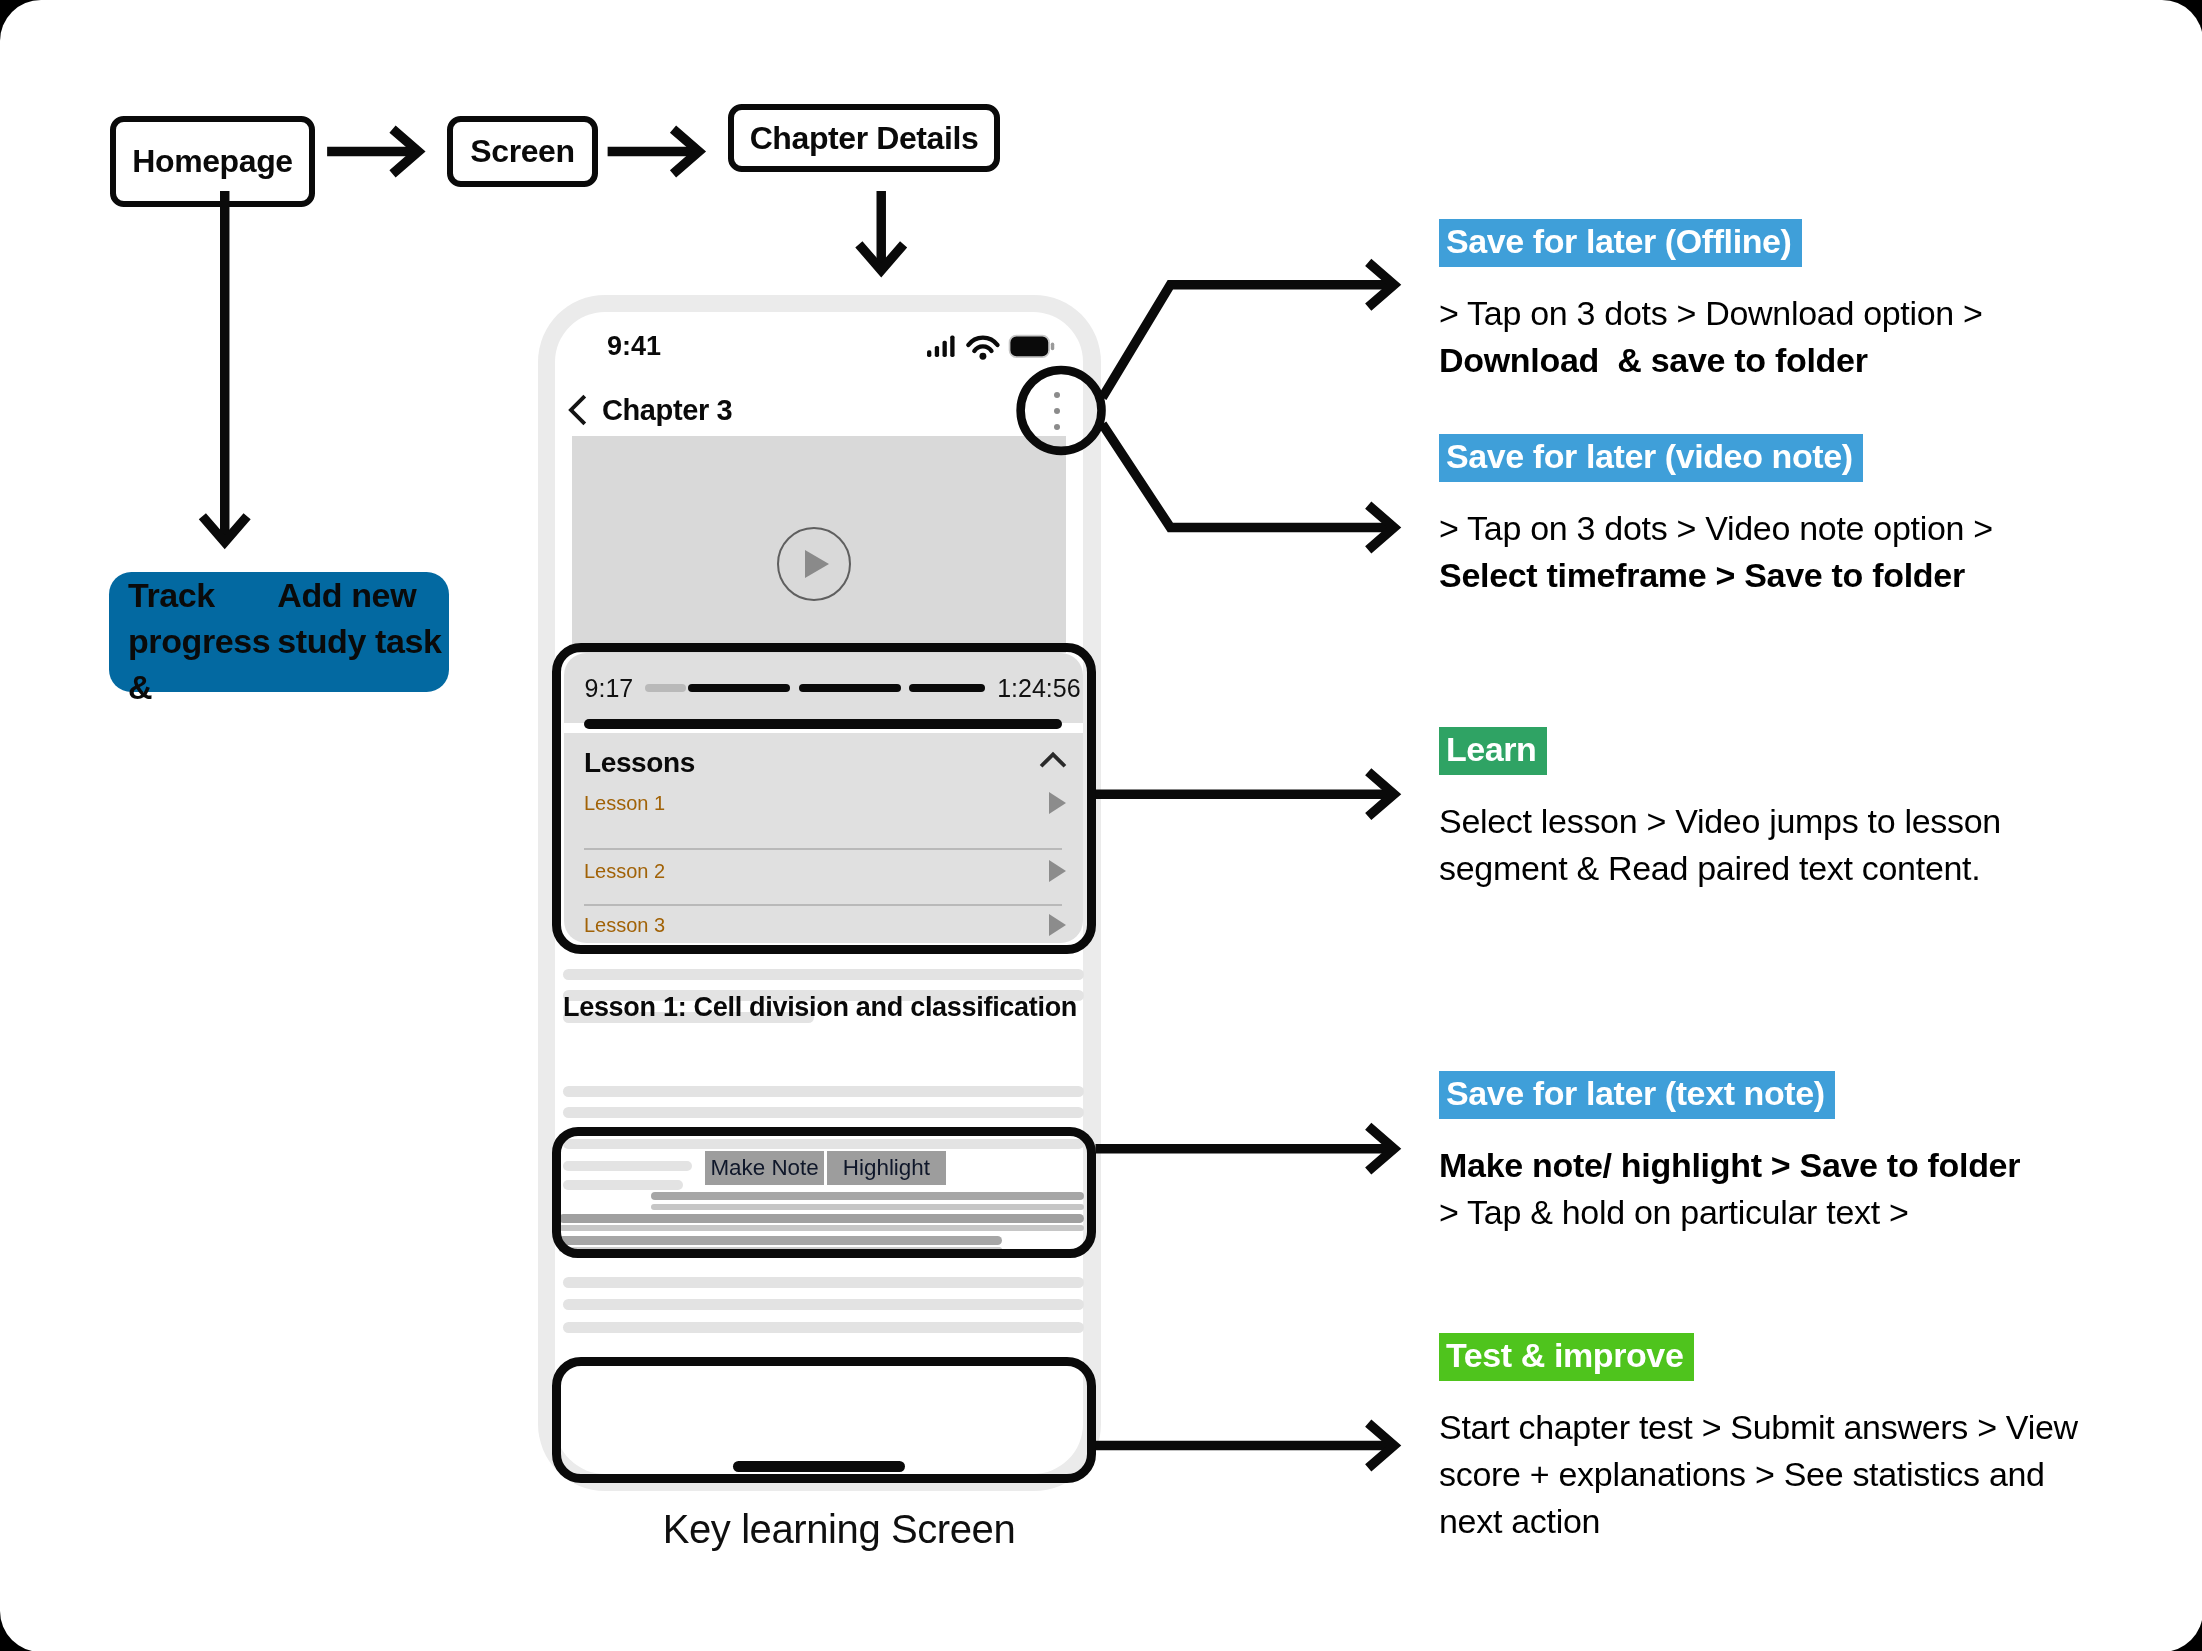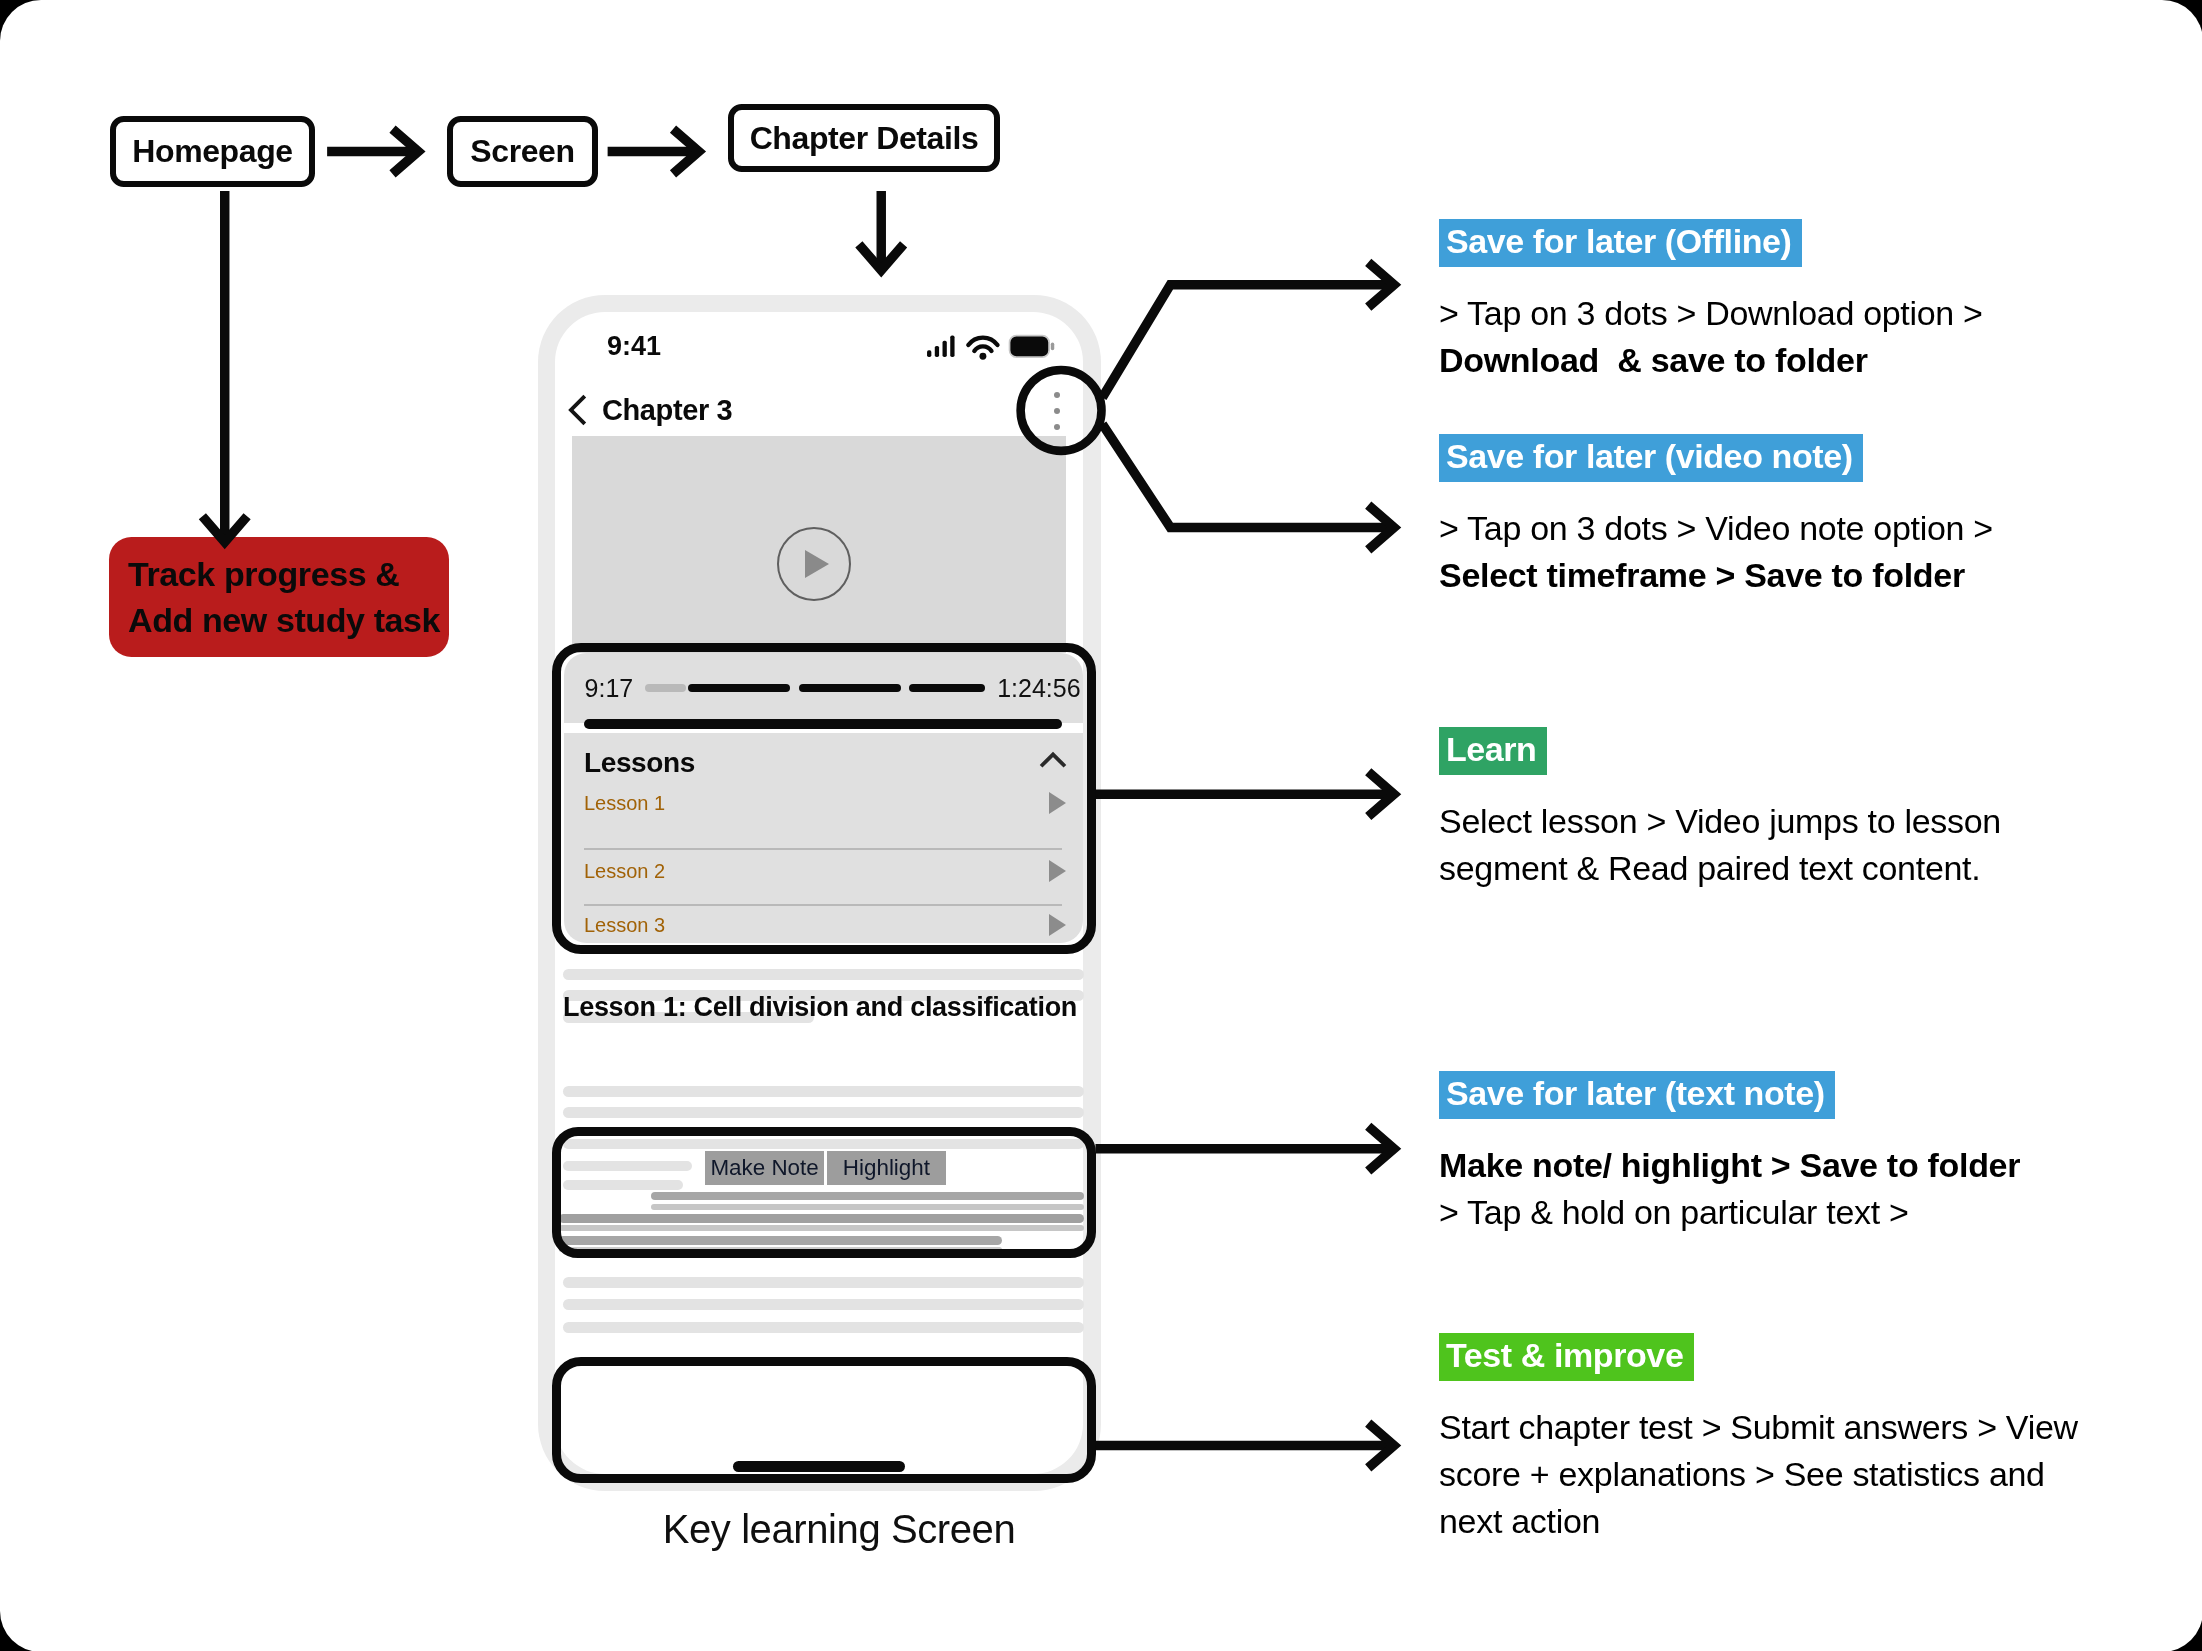--- a/index.html
+++ b/index.html
@@ -9,22 +9,22 @@
     border-radius:41px;overflow:hidden;
     font-family:"Liberation Sans", sans-serif;color:#0a0a0a;
   }
   
   .flow-node{
     position:absolute;display:flex;align-items:center;justify-content:center;
     background:#fff;border:6.9px solid #0a0a0a;border-radius:13.8px;
     font-size:32px;font-weight:700;letter-spacing:-0.4px;
   }
   .callout{
-    position:absolute;left:109px;top:537px;width:340px;height:120px;
-    background:#b91c1c;border-radius:22.4px;display:flex;flex-direction:column;
+    position:absolute;left:109px;top:572px;width:340px;height:120px;
+    background:#0369a1;border-radius:22.4px;display:flex;
     justify-content:center;padding-left:19px;
   }
   .callout div{font-size:34px;font-weight:700;line-height:46px;letter-spacing:-0.4px;}
   
   .phone-frame{
     position:absolute;left:538px;top:295px;width:563px;height:1196px;
     background:#EBEBEB;border-radius:67px;
   }
   .phone-screen{
     position:absolute;left:555px;top:312px;width:528px;height:1162px;
@@ -78,21 +78,21 @@
   .bg-blue{background:#3F9FD9;}
   .bg-green{background:#2FA364;}
   .bg-lime{background:#4FC41D;}
   svg.overlay{position:absolute;left:0;top:0;pointer-events:none;}
 </style>
 </head>
 <body>
 
 <div id="canvas">
 
-  <div class="flow-node" style="left:110px;top:116px;width:205px;height:71px;">Homepage</div>
+  <div class="flow-node" style="left:110px;top:116px;width:205px;height:91px;">Homepage</div>
   <div class="flow-node" style="left:447px;top:116px;width:151px;height:71px;">Screen</div>
   <div class="flow-node" style="left:728px;top:104px;width:272px;height:68px;">Chapter Details</div>
 
   <div class="callout">
     <div>Track progress &amp;</div>
     <div>Add new study task</div>
   </div>
 
   <div class="phone-frame"></div>
   <div class="phone-screen"></div>

